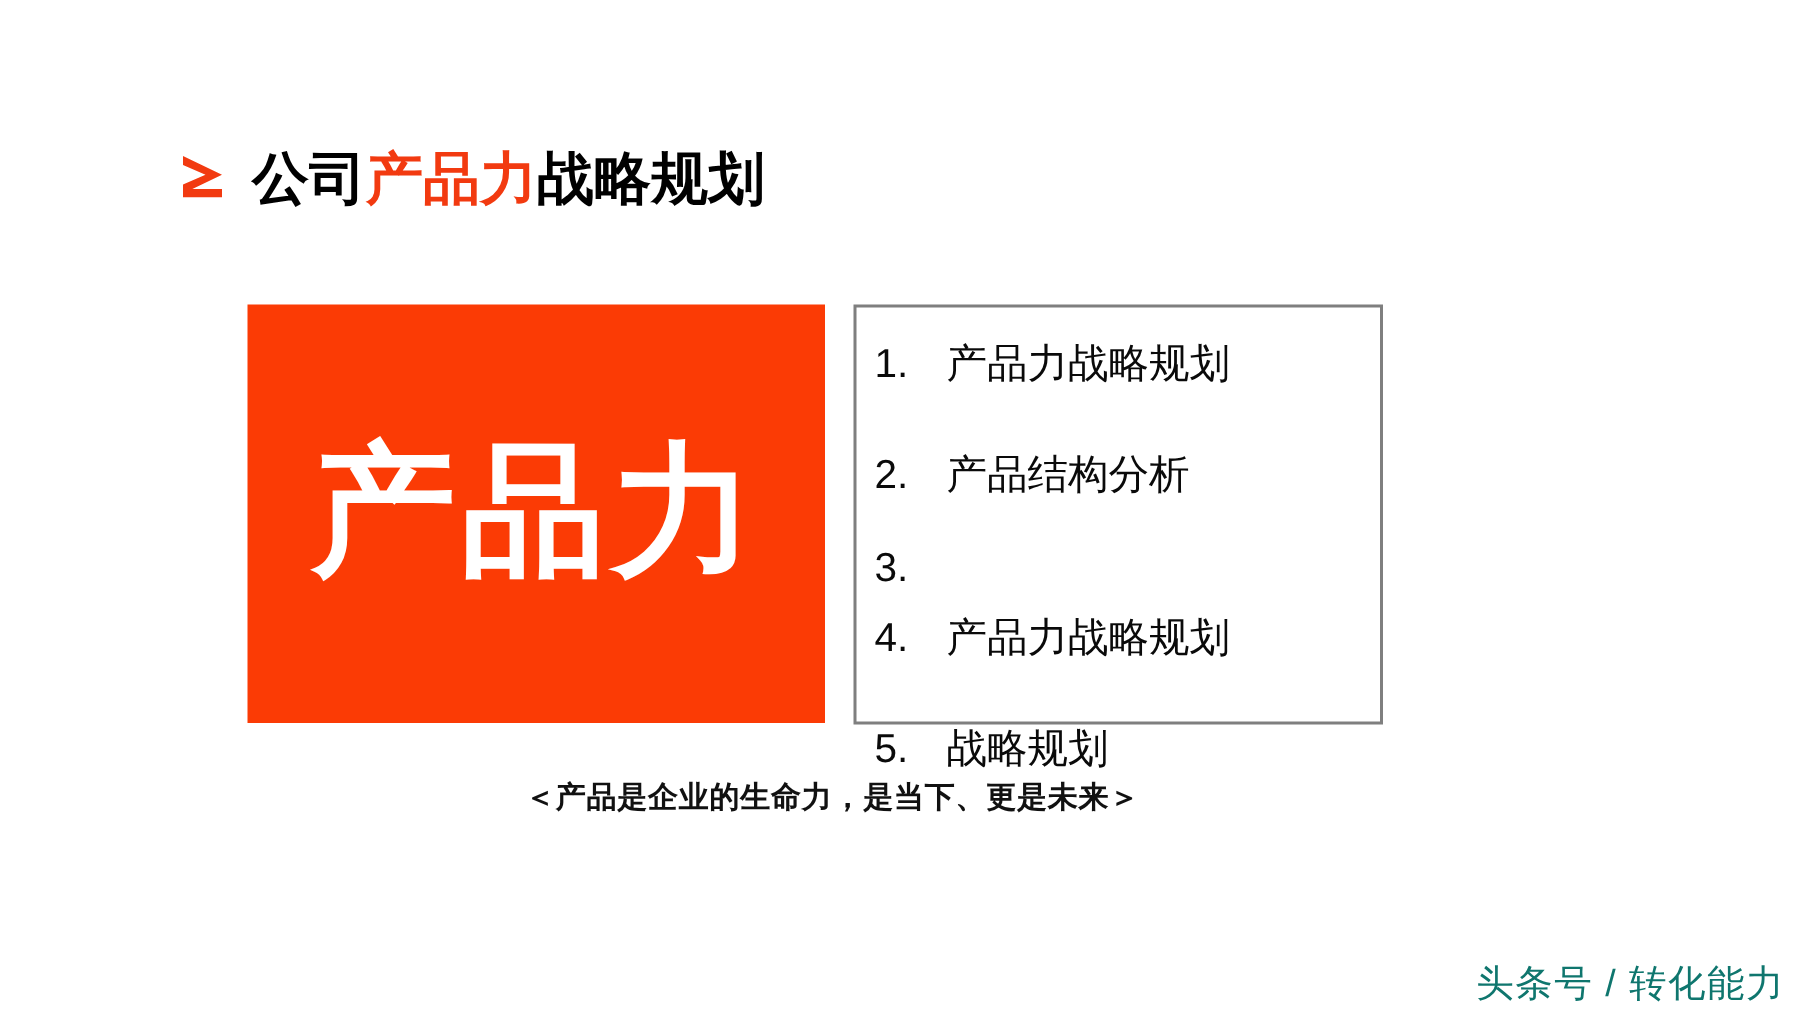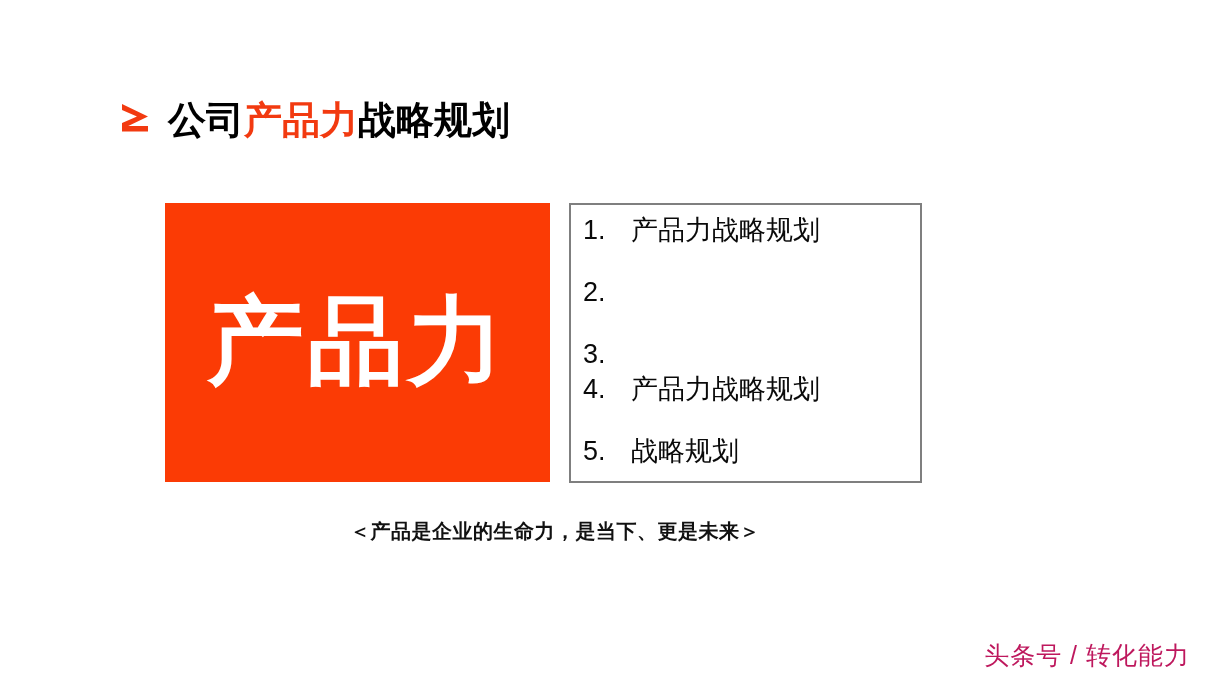--- a/index.html
+++ b/index.html
@@ -99,20 +99,21 @@
     line-height: 34px;
     white-space: nowrap;
   }
   .agenda-item .num {
     width: 48px;
     flex: 0 0 auto;
     font-size: 27px;
   }
   .agenda-item .label {
     flex: 1 1 auto;
+    margin-top: 12px;
   }
   .agenda-item.gap-big {
     margin-top: 28px;
   }
   .agenda-item.gap-small {
     margin-top: 1px;
   }
 
   
   .caption {
@@ -127,21 +128,21 @@
     letter-spacing: 0.5px;
     transform: translateX(-50px);
   }
 
   
   .watermark {
     position: absolute;
     right: 20px;
     bottom: 10px;
     font-size: 25px;
-    color: #be185d;
+    color: #0f766e;
     letter-spacing: 1px;
     white-space: nowrap;
   }
 </style>
 </head>
 <body>
 
 <div class="slide">
 
   <div class="title-row">
@@ -161,20 +162,21 @@
   <div class="agenda-box">
     <div class="agenda-list">
 
       <div class="agenda-item">
         <span class="num">1.</span>
         <span class="label">产品力战略规划</span>
       </div>
 
       <div class="agenda-item gap-big">
         <span class="num">2.</span>
+        <span class="label">产品结构分析</span>
       </div>
 
       <div class="agenda-item gap-big">
         <span class="num">3.</span>
       </div>
 
       <div class="agenda-item gap-small">
         <span class="num">4.</span>
         <span class="label">产品力战略规划</span>
       </div>

